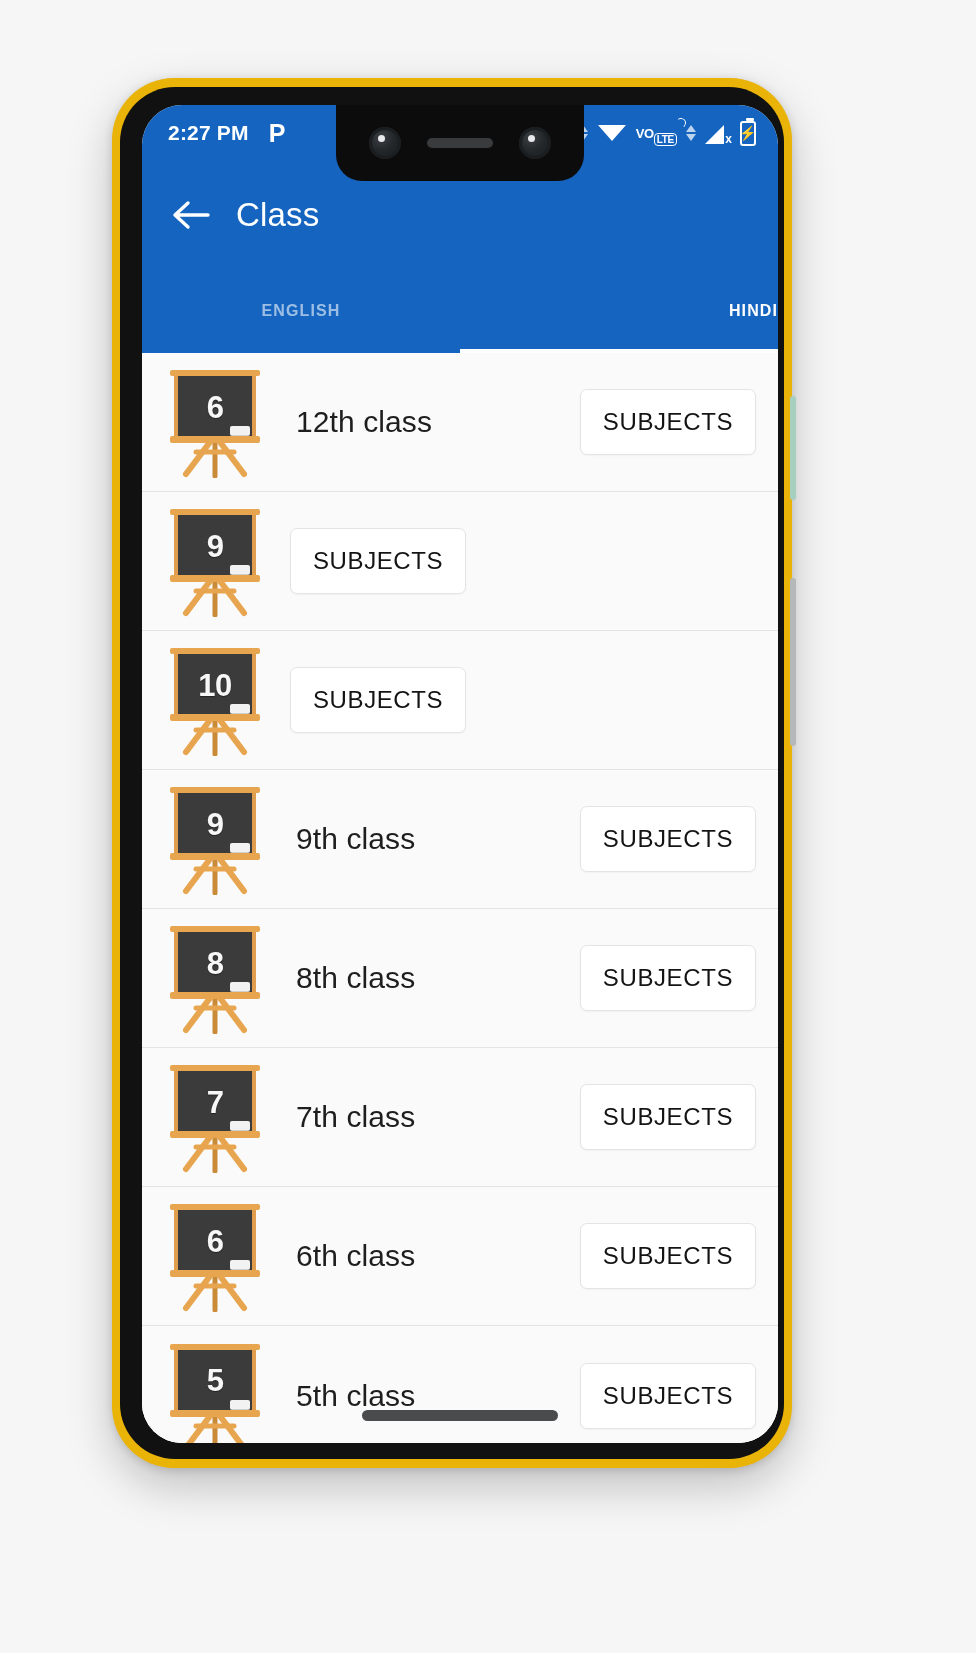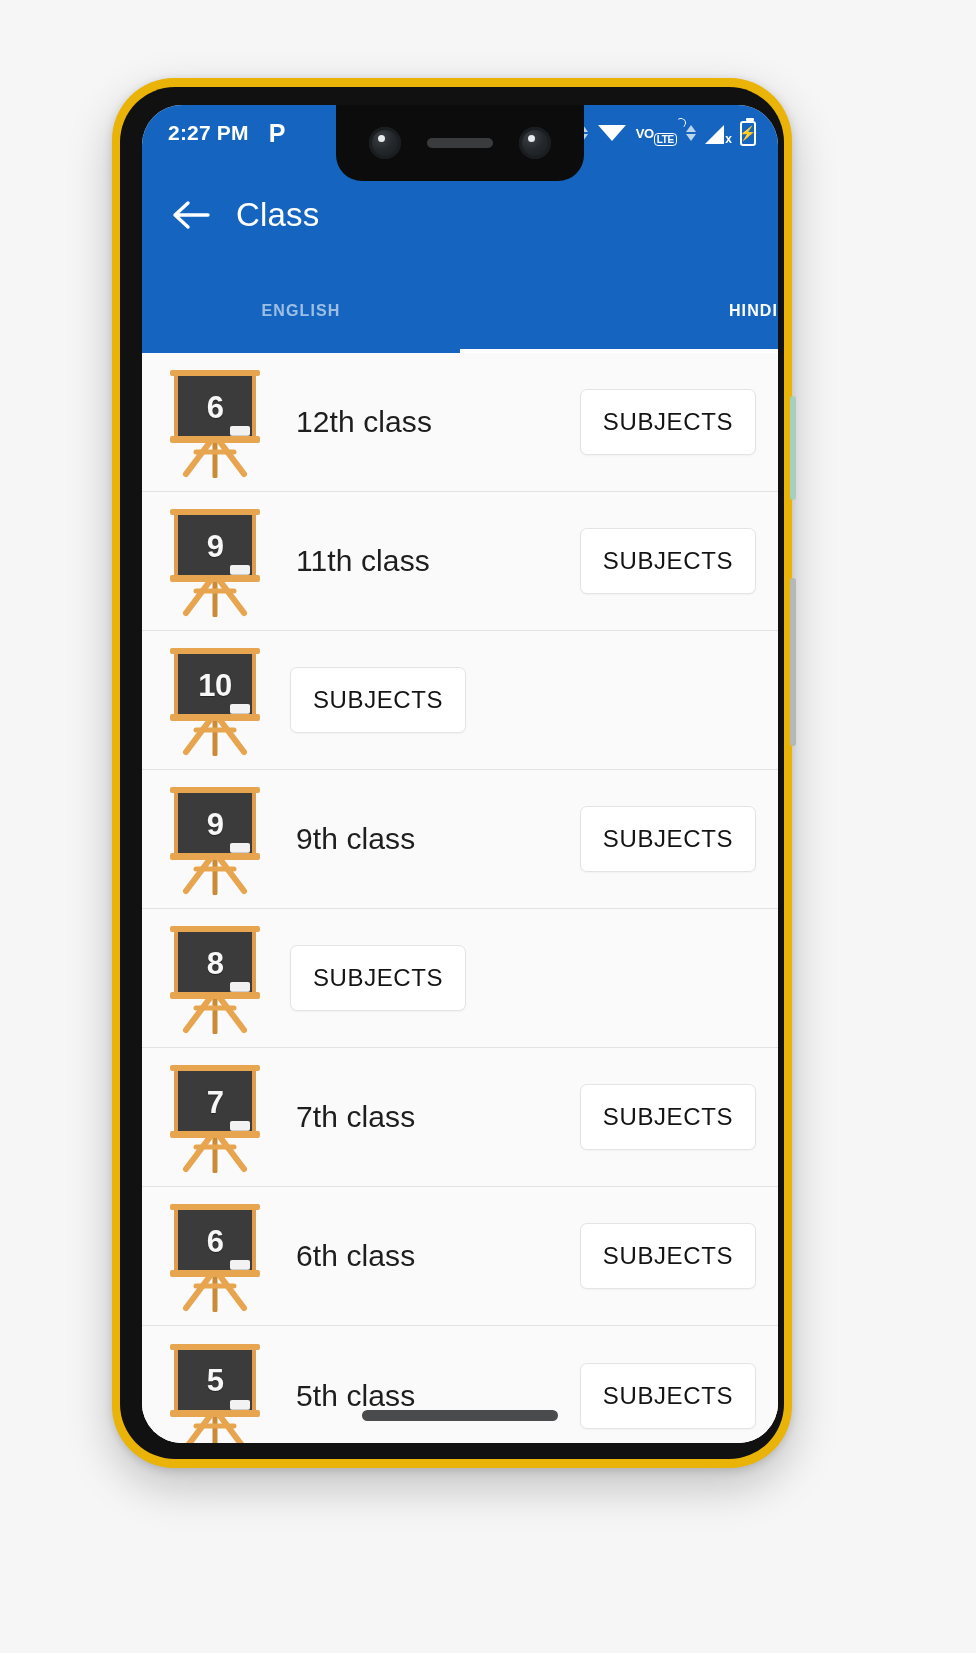--- a/index.html
+++ b/index.html
@@ -453,21 +453,20 @@
                   <path d="M54 76 L78 108" stroke="#e8a54f" stroke-width="6" stroke-linecap="round" fill="none"></path>
                   <path d="M30 86 L68 86" stroke="#e8a54f" stroke-width="5" stroke-linecap="round" fill="none"></path>
                 </svg>
                 <div class="railtop"></div>
                 <div class="panel">
                   <span class="num">9</span>
                 </div>
                 <div class="railbot"></div>
                 <div class="eraser"></div>
               </div>
-              <div class="row-label">11th class</div>
               <button class="subjects-btn">SUBJECTS</button>
             </div>
             <div class="row">
               <div class="board">
                 <svg class="legs" viewBox="0 0 98 112" aria-hidden="true">
                   <path d="M49 74 L49 110" stroke="#c98b38" stroke-width="5" stroke-linecap="round" fill="none"></path>
                   <path d="M44 76 L20 108" stroke="#e8a54f" stroke-width="6" stroke-linecap="round" fill="none"></path>
                   <path d="M54 76 L78 108" stroke="#e8a54f" stroke-width="6" stroke-linecap="round" fill="none"></path>
                   <path d="M30 86 L68 86" stroke="#e8a54f" stroke-width="5" stroke-linecap="round" fill="none"></path>
                 </svg>
@@ -506,20 +505,21 @@
                   <path d="M54 76 L78 108" stroke="#e8a54f" stroke-width="6" stroke-linecap="round" fill="none"></path>
                   <path d="M30 86 L68 86" stroke="#e8a54f" stroke-width="5" stroke-linecap="round" fill="none"></path>
                 </svg>
                 <div class="railtop"></div>
                 <div class="panel">
                   <span class="num">8</span>
                 </div>
                 <div class="railbot"></div>
                 <div class="eraser"></div>
               </div>
+              <div class="row-label">8th class</div>
               <button class="subjects-btn">SUBJECTS</button>
             </div>
             <div class="row">
               <div class="board">
                 <svg class="legs" viewBox="0 0 98 112" aria-hidden="true">
                   <path d="M49 74 L49 110" stroke="#c98b38" stroke-width="5" stroke-linecap="round" fill="none"></path>
                   <path d="M44 76 L20 108" stroke="#e8a54f" stroke-width="6" stroke-linecap="round" fill="none"></path>
                   <path d="M54 76 L78 108" stroke="#e8a54f" stroke-width="6" stroke-linecap="round" fill="none"></path>
                   <path d="M30 86 L68 86" stroke="#e8a54f" stroke-width="5" stroke-linecap="round" fill="none"></path>
                 </svg>

